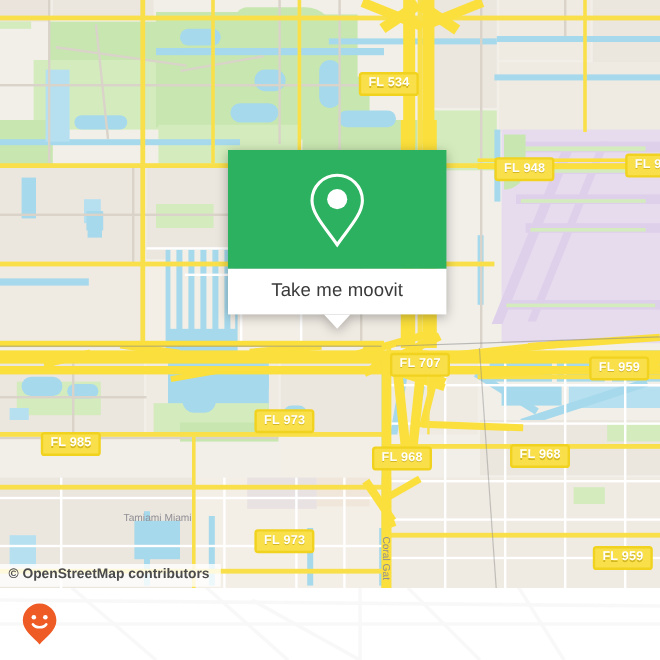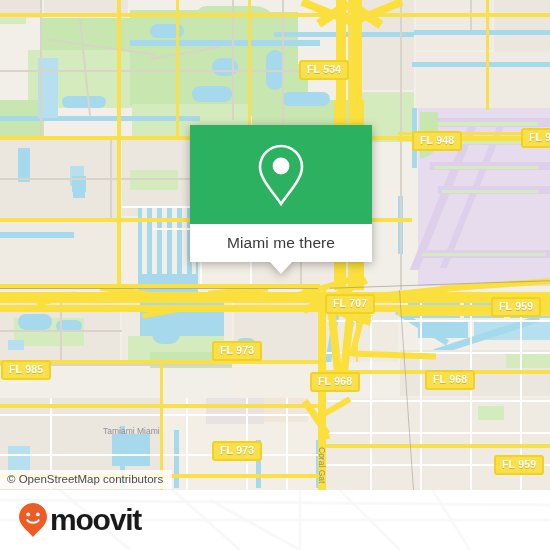--- a/index.html
+++ b/index.html
@@ -119,20 +119,21 @@
   
   #attribution {
     position: absolute;
     left: 0; top: 470px;
     background: rgba(255,255,255,.80);
     padding: 3px 9px 4px 7px;
     font-size: 11.5px;
     color: #4b4b4b;
     z-index: 150;
     white-space: nowrap;
+    font-weight: bold;
   }
 
   
   #footer {
     position: absolute;
     left: 0; top: 490px;
     width: 550px; height: 60px;
     background: #ffffff;
     display: flex;
     align-items: center;
@@ -415,36 +416,36 @@
         <div class="place-label vert" style="left: 327px; top: 447px;">Coral Gat</div>
       </div>
 
     <div class="layer" id="shields-layer">
         <div class="shield" style="left: 299px; top: 60px;">FL 534</div>
         <div class="shield" style="left: 412px; top: 131px;">FL 948</div>
         <div class="shield" style="left: 521px; top: 128px;">FL 948</div>
         <div class="shield" style="left: 325px; top: 294px;">FL 707</div>
         <div class="shield" style="left: 491px; top: 297px;">FL 959</div>
         <div class="shield" style="left: 212px; top: 341px;">FL 973</div>
-        <div class="shield" style="left: 1px; top: 360px;">FL 985</div>
+        <div class="shield" style="left: 34px; top: 360px;">FL 985</div>
         <div class="shield" style="left: 310px; top: 372px;">FL 968</div>
         <div class="shield" style="left: 425px; top: 370px;">FL 968</div>
         <div class="shield" style="left: 212px; top: 441px;">FL 973</div>
         <div class="shield" style="left: 494px; top: 455px;">FL 959</div>
       </div>
 
     <div id="callout">
       <div id="callout-head">
         <svg width="52" height="66" viewBox="0 0 52 66" aria-hidden="true">
           <path d="M26 4 C14.4 4 5 13.4 5 25 C5 37 18 50 26 62 C34 50 47 37 47 25 C47 13.4 37.6 4 26 4 Z" fill="none" stroke="#ffffff" stroke-width="2.6"></path>
           <circle cx="26" cy="24" r="8.4" fill="#ffffff"></circle>
         </svg>
       </div>
       <div id="callout-body">
-        <span id="callout-label">Miami me there</span>
+        <span id="callout-label">Take me moovit</span>
         <span id="callout-tail"></span>
       </div>
     </div>
 
     <div id="attribution">© OpenStreetMap contributors</div>
   </div>
 
   <div id="footer">
     <svg id="footer-watermark" viewBox="0 0 550 550" aria-hidden="true">
       <g stroke="#8a8a8a" stroke-width="3" fill="none">
@@ -460,16 +461,15 @@
     </svg>
 
 
     <div id="brand">
       <svg width="30" height="36" viewBox="0 0 30 36" aria-hidden="true">
         <path d="M15 1 C7.3 1 1 7.3 1 15 C1 23.5 10.2 29 15 35 C19.8 29 29 23.5 29 15 C29 7.3 22.7 1 15 1 Z" fill="#ef5b25"></path>
         <circle cx="10.2" cy="12.4" r="1.9" fill="#ffffff"></circle>
         <circle cx="19.8" cy="12.4" r="1.9" fill="#ffffff"></circle>
         <path d="M9.4 18.2 C11.4 21.6 18.6 21.6 20.6 18.2" stroke="#ffffff" stroke-width="2.1" fill="none" stroke-linecap="round"></path>
       </svg>
-      <span id="brand-word">moovit</span>
     </div>
   </div>
 </div>
 
 </body></html>

